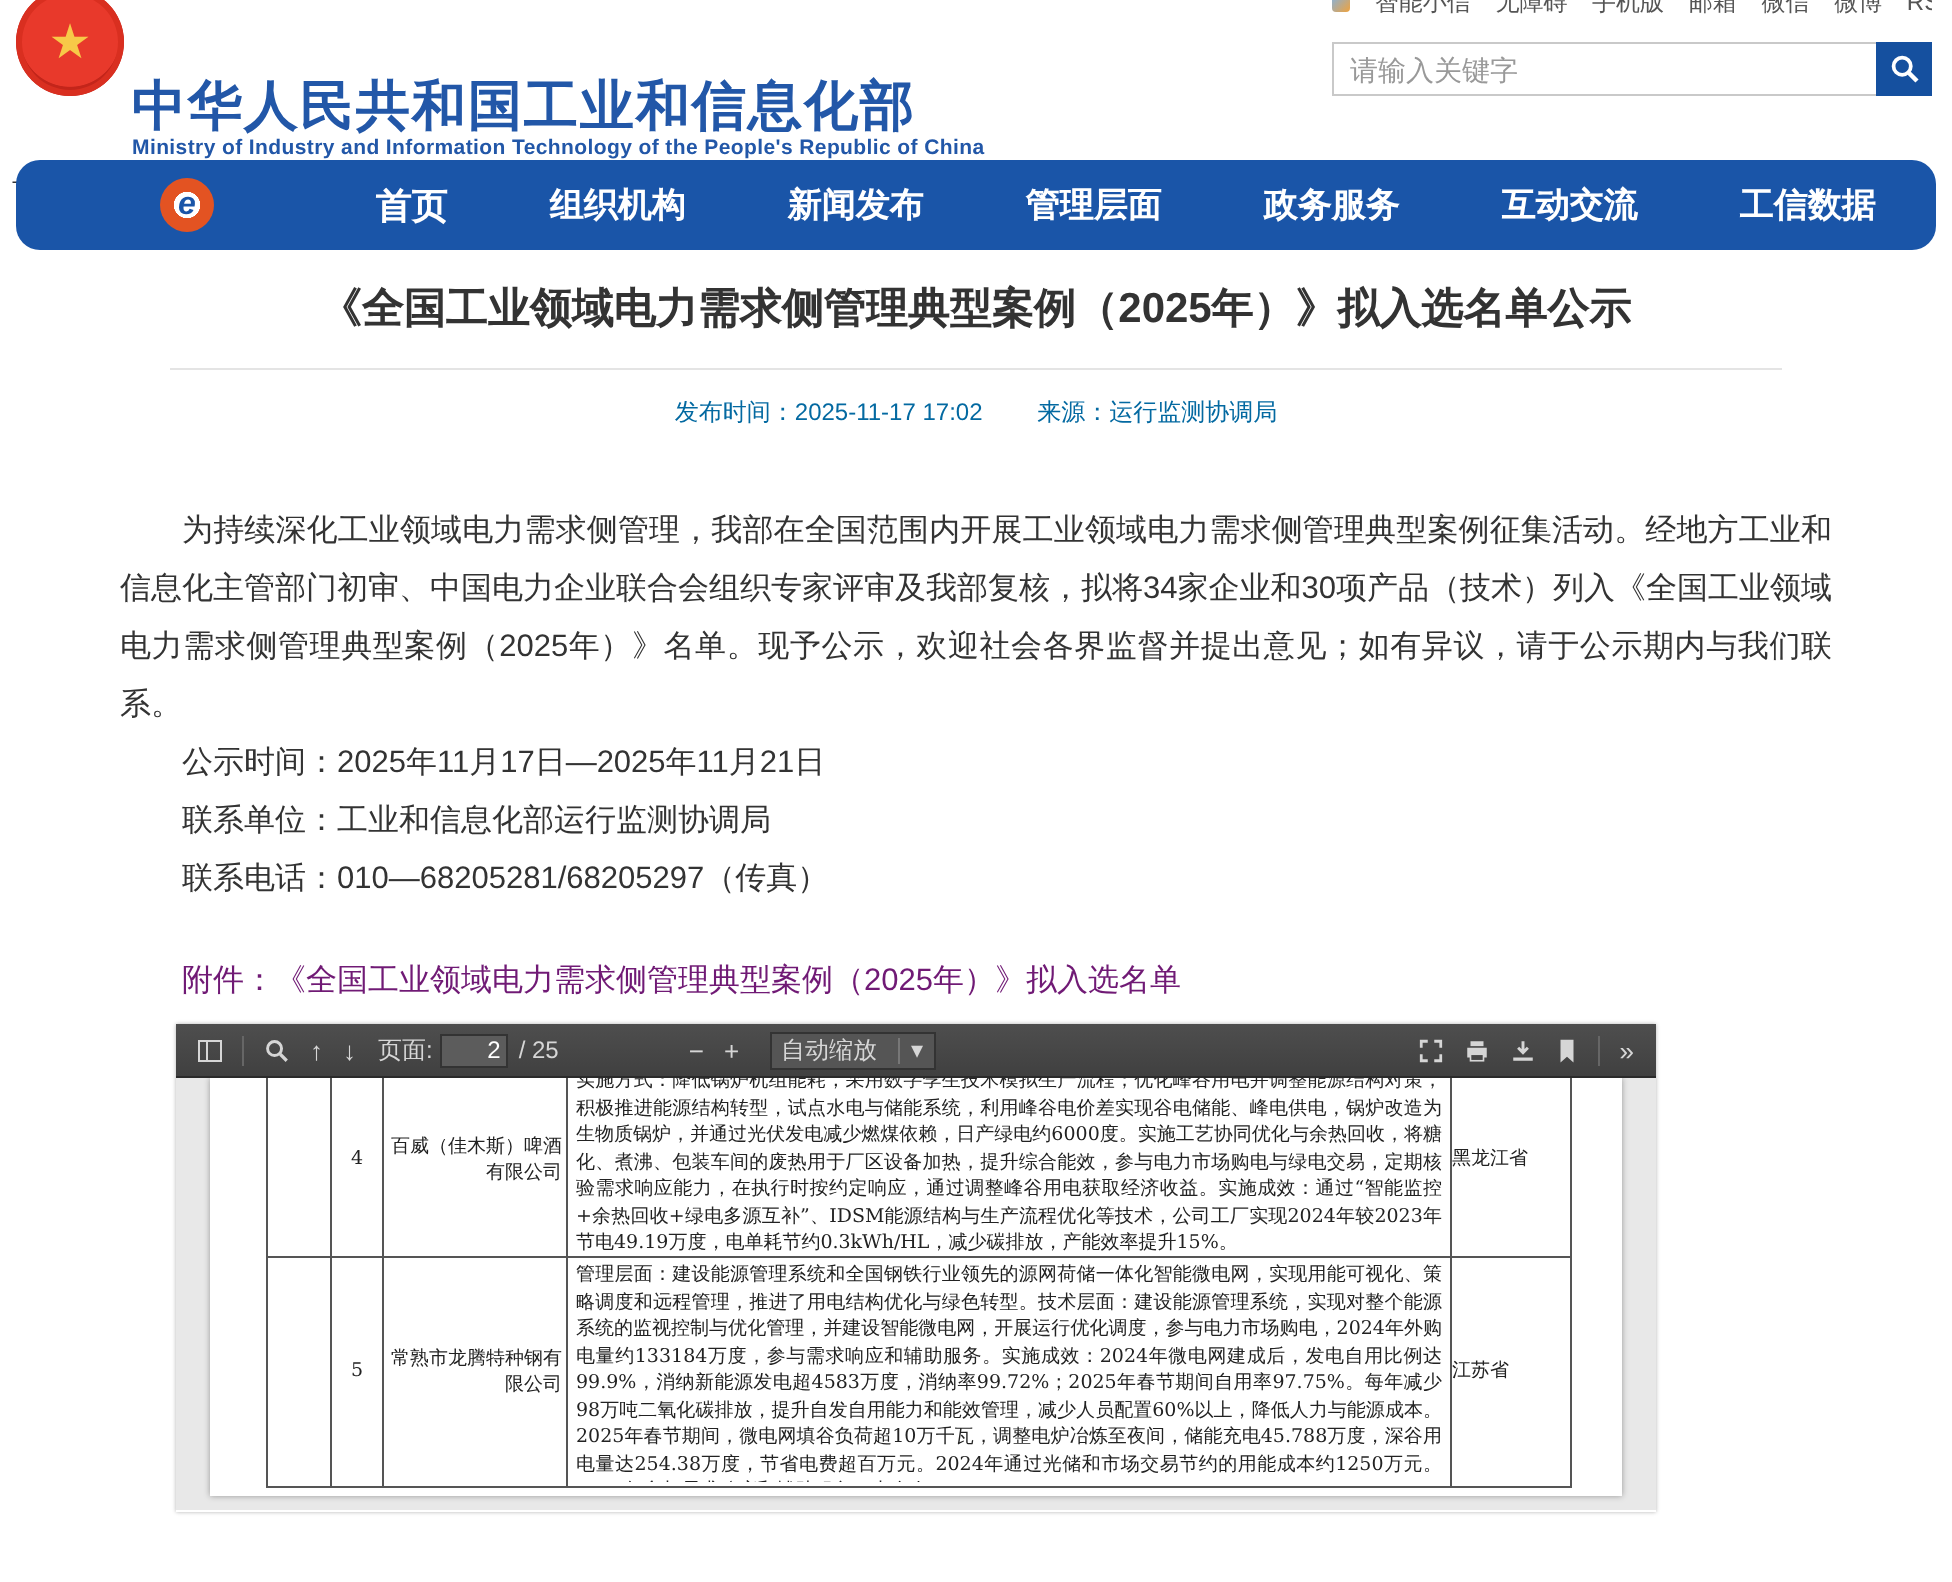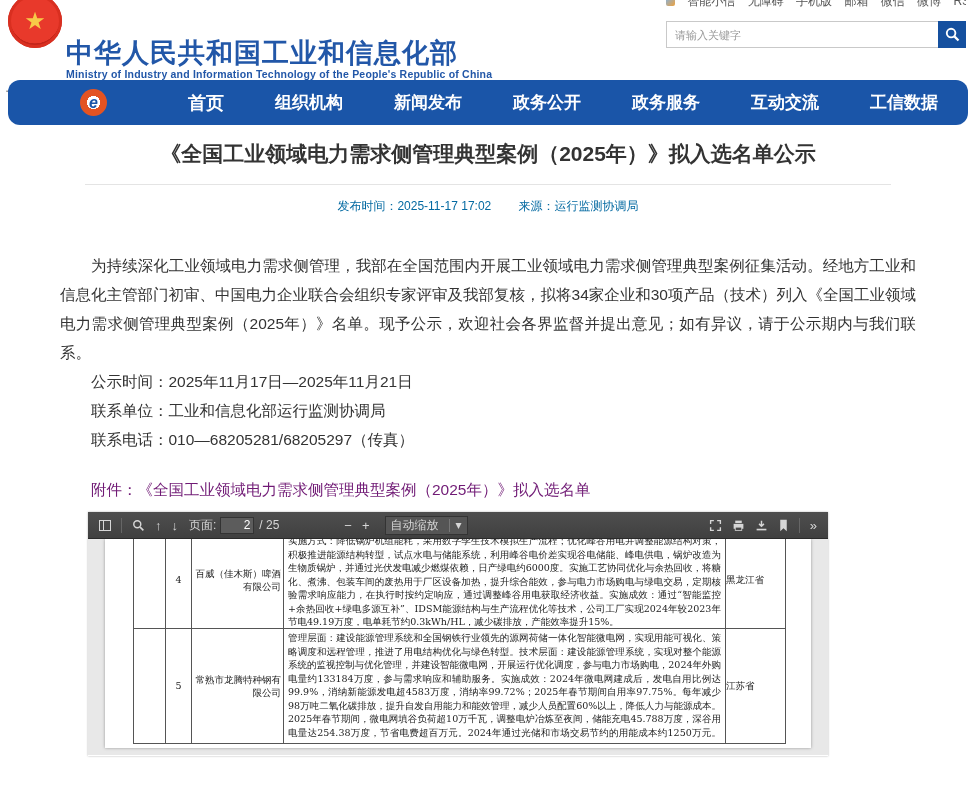--- a/index.html
+++ b/index.html
@@ -16,21 +16,21 @@
   .brand-cn { font-size:27px; font-weight:bold; letter-spacing:1px; line-height:30px;margin-top:36px; }
   .brand-en { font-size:10.5px; font-weight:bold; margin-top:0; letter-spacing:.2px; }
   .top-right { position:absolute; right:10px; top:0; width:300px; }
   .top-links { height:10px; overflow:hidden; text-align:right; }
   .top-links-inner { margin-top:-7px; font-size:12px; color:#555; white-space:nowrap; }
   .top-links-inner span.lnk { margin-left:9px; }
   .mini-icon { display:inline-block; width:9px; height:9px; border-radius:2px;
                background:linear-gradient(135deg,#7fb2e5,#f0a23c); vertical-align:middle; }
   .search-row { margin-top:11px; display:flex; }
   .search-input { flex:1; height:27px; border:1px solid #c9c9c9; border-right:none;
-                  padding:0 8px; font-size:11px; color:#15803d; outline:none; }
+                  padding:0 8px; font-size:14px; color:#15803d; outline:none; }
   .search-input::placeholder { color:#999; }
   .search-btn { width:28px; height:27px; background:#15509f; border:none; cursor:pointer;
                 display:flex; align-items:center; justify-content:center; }
 
   
   .main-nav { position:absolute; left:8px; right:8px; top:80px; height:45px;
               background:#1a55a8; border-radius:12px; display:flex; align-items:center;
               padding:0 30px 0 60px; }
   .nav-logo { position:absolute; left:72px; width:27px; height:27px; border-radius:50%;
               background:radial-gradient(circle,#ffffff 0 34%, #e35322 35% 100%);
@@ -128,21 +128,21 @@
 </div>
 
 <div class="main-nav">
   <span class="nav-logo">
     <span>e</span>
   </span>
   <div class="nav-items">
     <a class="nav-item active">首页</a>
     <a class="nav-item">组织机构</a>
     <a class="nav-item">新闻发布</a>
-    <a class="nav-item">政务公开</a>
+    <a class="nav-item">管理层面</a>
     <a class="nav-item">政务服务</a>
     <a class="nav-item">互动交流</a>
     <a class="nav-item">工信数据</a>
   </div>
 </div>
 
 <div class="breadcrumb">
   <span class="crumb">首页</span>
   <span class="sep">&gt;</span>
   <span class="crumb">工业和信息化部</span>

